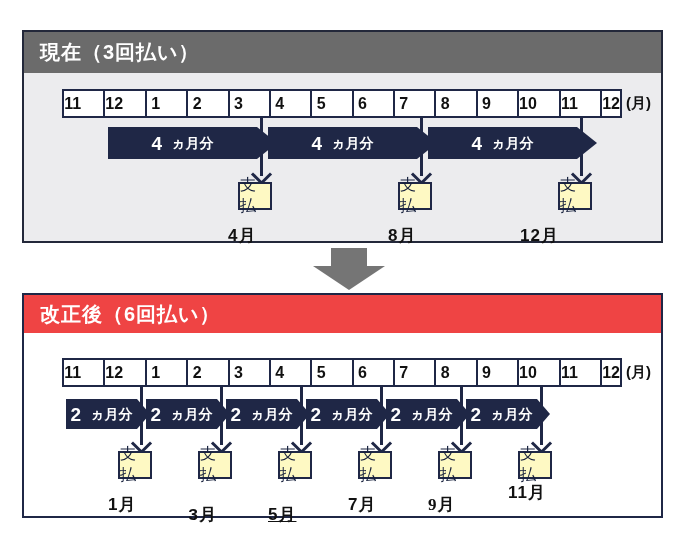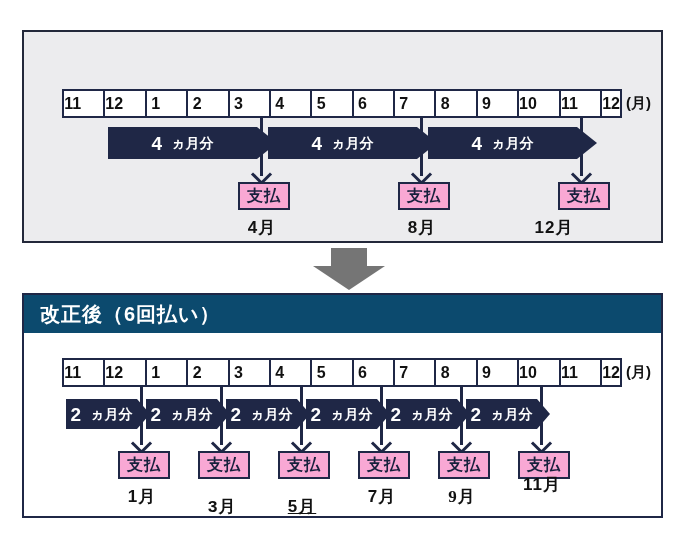--- a/index.html
+++ b/index.html
@@ -10,21 +10,21 @@
   }
   .panel{position:absolute;left:22px;width:641px;box-sizing:border-box;}
   #panel-current{top:30px;height:213px;border:2px solid #23283a;background:#ececee;}
   #panel-revised{top:293px;height:225px;border:2px solid #1f2746;background:#ffffff;}
   .panel-header{
     position:absolute;left:0;top:0;right:0;
     color:#ffffff;font-weight:bold;font-size:20px;
     display:flex;align-items:center;padding-left:16px;letter-spacing:1px;
   }
   #panel-current .panel-header{height:41px;background:#6b6b6b;}
-  #panel-revised .panel-header{height:38px;background:#0c4a6e;}
+  #panel-revised .panel-header{height:38px;background:#ef4444;}
 
   .months-row{
     position:absolute;left:38px;width:560px;height:29px;
     display:flex;box-sizing:border-box;border:2px solid #1f2746;background:#ffffff;gap:22px;
   }
   #panel-current .months-row{top:57px;}
   #panel-revised .months-row{top:63px;}
   .mcell{
     flex:1;display:flex;align-items:center;justify-content:center;
     font-weight:bold;font-size:16px;color:#111111;border-left:2px solid #1f2746;
@@ -46,43 +46,44 @@
   .banner .num{font-size:19px;line-height:1;}
   .banner .rest{font-size:14px;line-height:1;padding-left:9px;}
 
   .vline{position:absolute;width:3px;background:#1f2746;}
   .vhead{
     position:absolute;width:12px;height:12px;
     border-right:3px solid #1f2746;border-bottom:3px solid #1f2746;
     transform:rotate(45deg);
   }
   .paybox{
-    position:absolute;width:52px;height:28px;box-sizing:border-box;
-    background:#f9a8d4;border:2px solid #1f2746;color:#16203c;
-    font-weight:bold;font-size:16px;letter-spacing:1px;
+    position:absolute;width:34px;height:28px;box-sizing:border-box;
+    background:#fef9c3;border:2px solid #1f2746;color:#16203c;
+    font-weight:normal;font-size:16px;letter-spacing:1px;
     display:flex;align-items:center;justify-content:center;
   }
   .paymonth{
-    position:absolute;width:68px;text-align:center;
-    font-weight:bold;font-size:17px;color:#111111;letter-spacing:1px;
+    position:absolute;width:68px;text-align:left;
+    font-weight:bold;font-size:17px;color:#111111;letter-spacing:1px;margin-top:8px;
   }
 
   
   .mid-arrow{position:absolute;left:0;top:0;width:684px;height:0;}
   .mid-arrow .stem{position:absolute;left:331px;top:248px;width:36px;height:18px;background:#757575;}
   .mid-arrow .head{
     position:absolute;left:313px;top:266px;width:0;height:0;
     border-left:36px solid transparent;border-right:36px solid transparent;
     border-top:24px solid #757575;
   }
 </style>
 </head>
 <body>
 
 <div class="panel" id="panel-current">
+  <div class="panel-header">現在（3回払い）</div>
   <div class="months-row">
       <div class="mcell">11</div>
       <div class="mcell">12</div>
       <div class="mcell">1</div>
       <div class="mcell">2</div>
       <div class="mcell">3</div>
       <div class="mcell">4</div>
       <div class="mcell">5</div>
       <div class="mcell">6</div>
       <div class="mcell">7</div>

